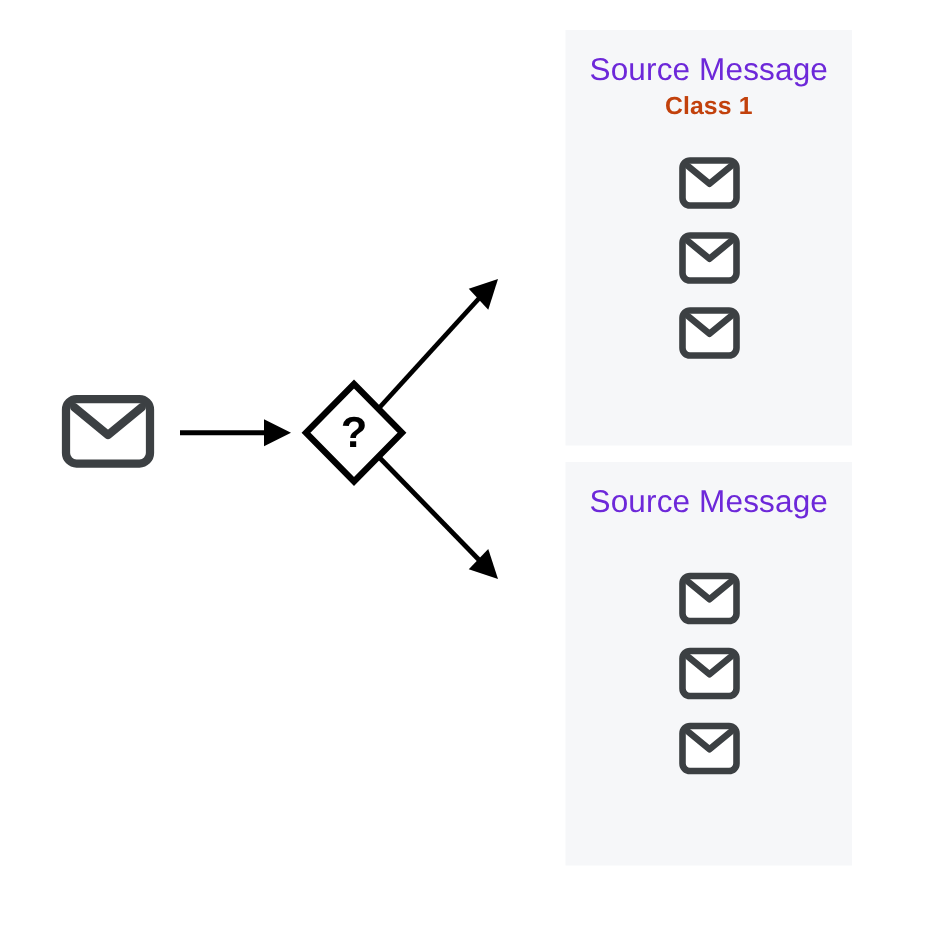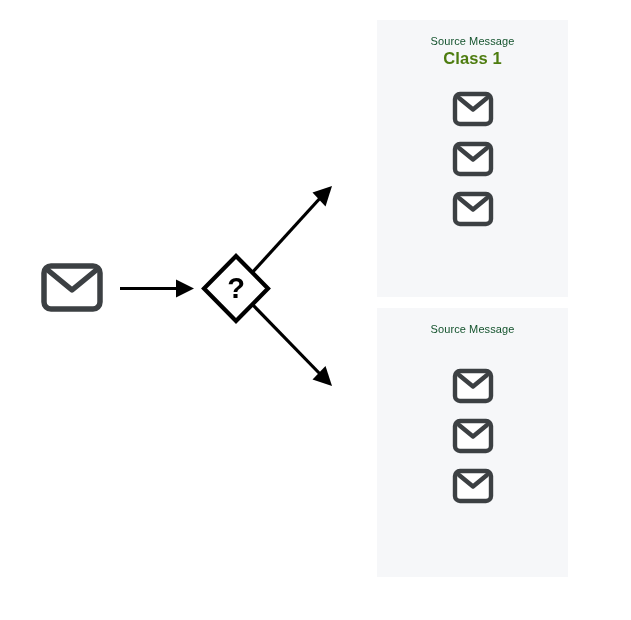--- a/index.html
+++ b/index.html
@@ -43,30 +43,30 @@
   #panel-class-1 { top: 20px;  height: 277px; }
   #panel-class-n { top: 308px; height: 269px; }
 
   .panel-header {
     text-align: center;
     padding-top: 14px;
     line-height: 1.28;
   }
   .panel-title {
     display: block;
-    font-size: 11px;
+    font-size: 21px;
     font-weight: 400;
-    color: #14532d;
+    color: #6d28d9;
     letter-spacing: 0.1px;
   }
   .panel-subtitle {
     display: block;
     font-size: 16.5px;
     font-weight: 700;
-    color: #4d7c0f;
+    color: #c2410c;
     letter-spacing: 0.1px;
   }
 
   .envelope-list {
     display: flex;
     flex-direction: column;
     align-items: center;
     gap: 14px;
     margin-top: 22px;
   }

